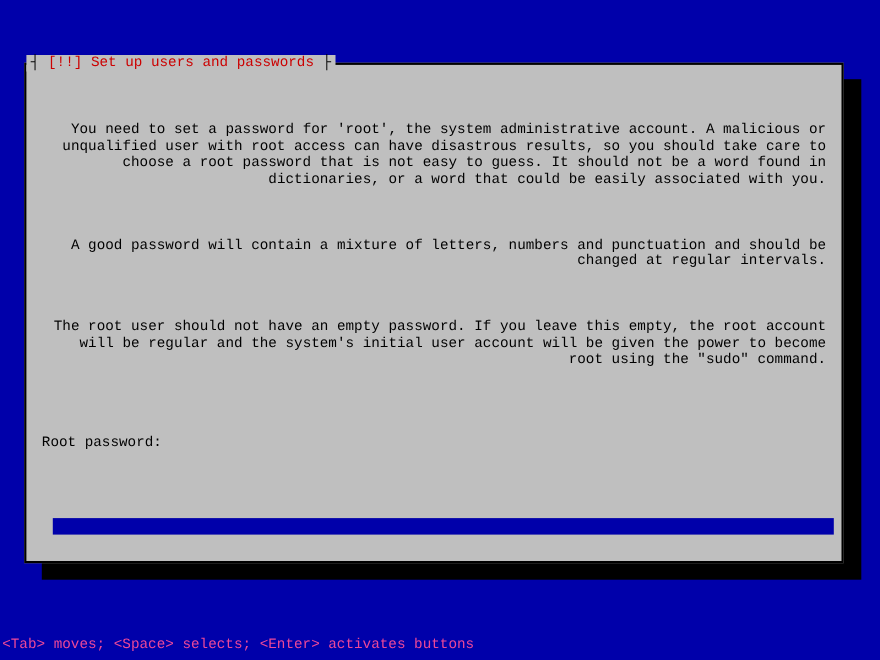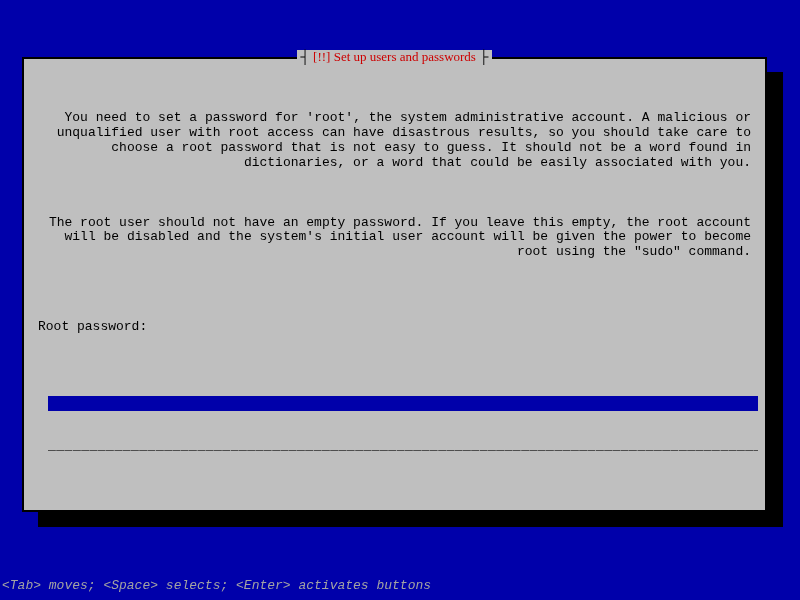--- a/index.html
+++ b/index.html
@@ -34,22 +34,20 @@
       height: 455px;
       border: 2px solid #000000;
       padding: 8px 14px;
       color: #000000;
     }
     .title-row {
       position: absolute;
       top: -9px;
       left: 0;
       width: 100%;
-      text-align: center;
-      font-family: Liberation Serif, serif;
     }
     .title-inner {
       background: #bfbfbf;
       padding: 0 4px;
       display: inline-block;
     }
     .title-bar {
       color: #000000;
     }
     .title-text {
@@ -79,39 +77,39 @@
       margin: -4px 2px 12px 10px;
       letter-spacing: 0.5px;
       overflow: hidden;
       white-space: nowrap;
       width: 710px;
     }
     .footer {
       position: absolute;
       bottom: 6px;
       left: 2px;
-      color: #a3a3a3;
-      font-style: italic;
+      color: #ec4899;
     }
   </style>
 </head>
 <body>
 
 <div class="shadow"></div>
 
 <div class="dialog">
   <div class="title-row">
     <span class="title-inner">
       <span class="title-bar">┤ </span><span class="title-text">[!!] </span><span class="title-text">Set up users and passwords</span><span class="title-bar"> ├</span>
     </span>
   </div>
 
   <div class="content">
     <p>You need to set a password for 'root', the system administrative account. A malicious or unqualified user with root access can have disastrous results, so you should take care to choose a root password that is not easy to guess. It should not be a word found in dictionaries, or a word that could be easily associated with you.</p>
-    <p>The root user should not have an empty password. If you leave this empty, the root account will be disabled and the system's initial user account will be given the power to become root using the "sudo" command.</p>
+    <p>A good password will contain a mixture of letters, numbers and punctuation and should be changed at regular intervals.</p>
+    <p>The root user should not have an empty password. If you leave this empty, the root account will be regular and the system's initial user account will be given the power to become root using the "sudo" command.</p>
 
     <div class="prompt-label">Root password:</div>
 
     <div class="input-field"></div>
     <div class="underline-row">________________________________________________________________________________________</div>
 
     
 
     
   </div>

